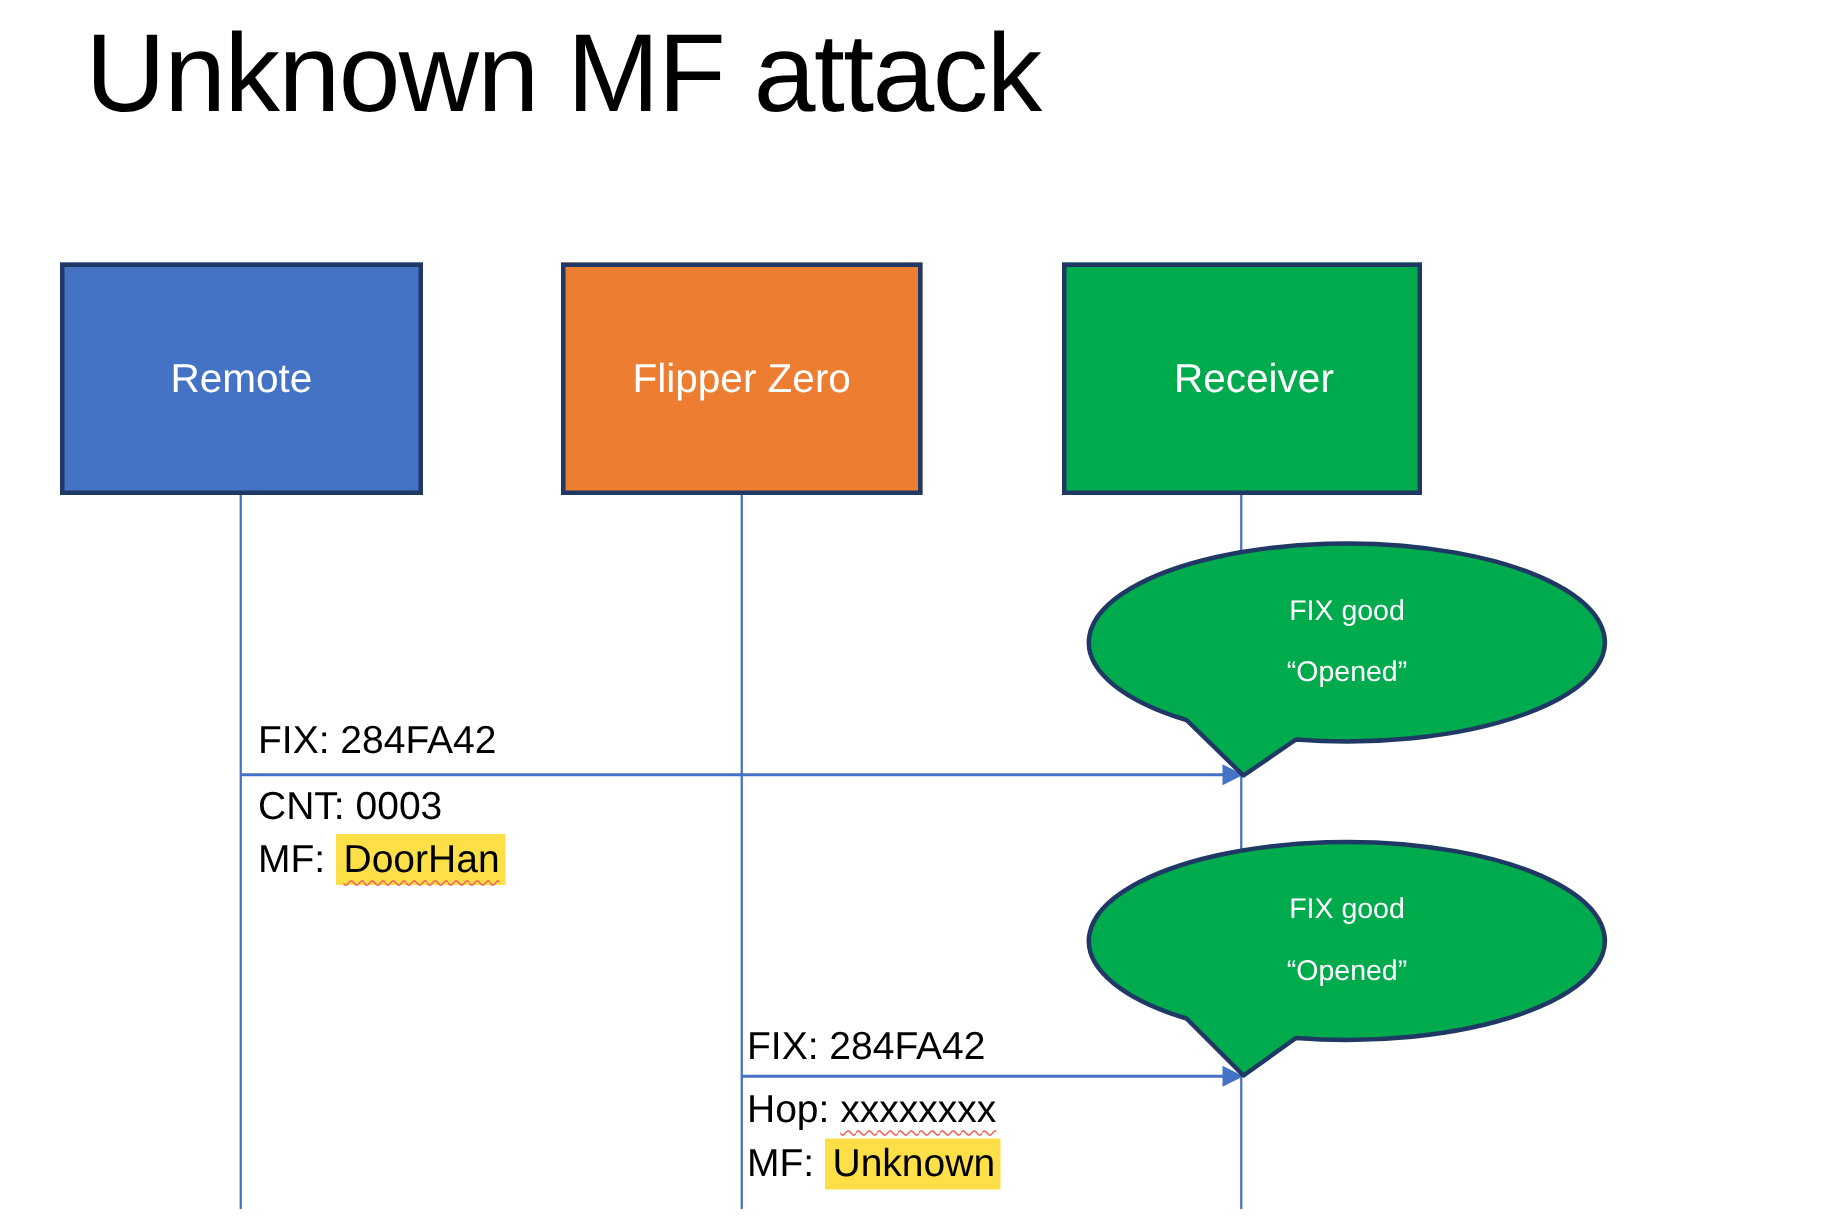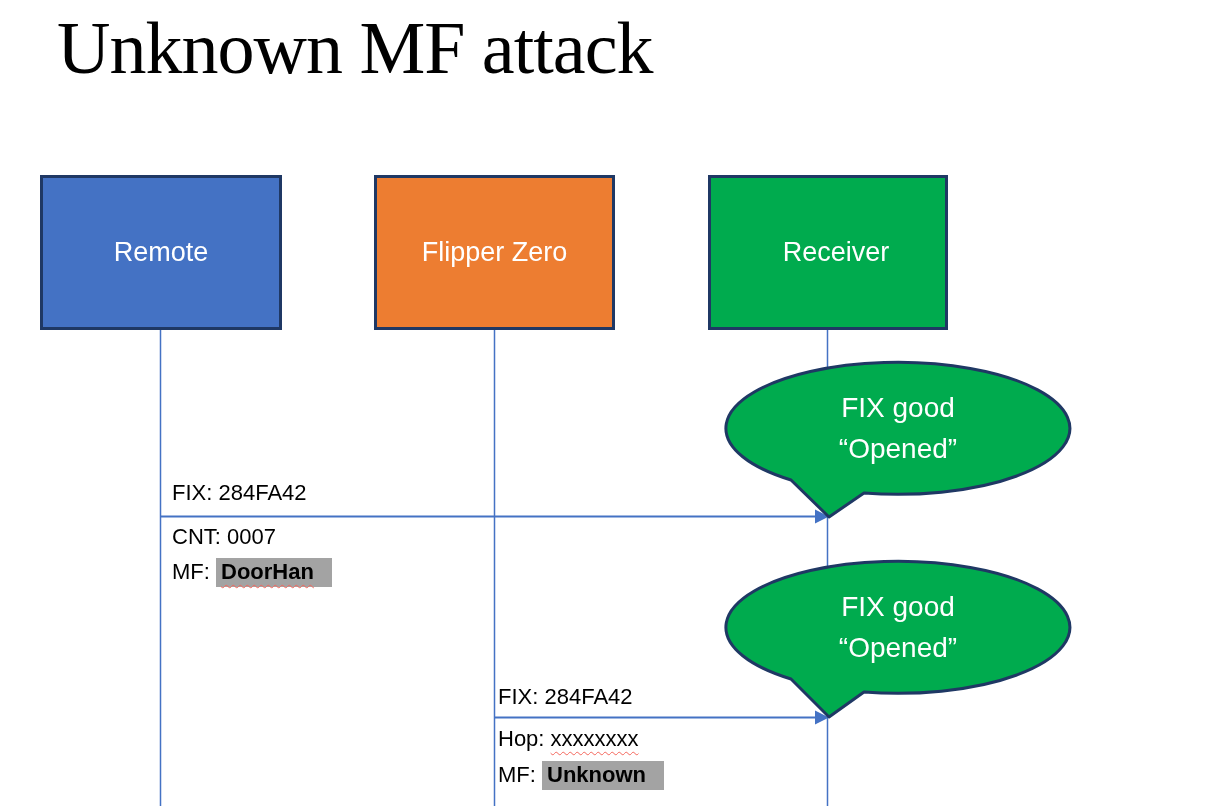--- a/index.html
+++ b/index.html
@@ -3,44 +3,44 @@
 <meta charset="utf-8">
 <style>
   html,body{margin:0;padding:0;background:#fff;}
   #slide{
     position:relative;width:1216px;height:811px;background:#ffffff;overflow:hidden;
     font-family:"Liberation Sans", sans-serif;
   }
   #diagram-layer{position:absolute;left:0;top:0;width:1216px;height:811px;z-index:1;}
   .slide-title{
     position:absolute;left:57px;top:10px;font-size:74px;line-height:1.05;
-    font-weight:300;color:#000;letter-spacing:-1px;white-space:nowrap;z-index:3;font-family:Liberation Serif, serif;
+    font-weight:300;color:#000;letter-spacing:-1px;white-space:nowrap;z-index:3;
   }
   .actor-box{
     position:absolute;top:175px;height:155px;box-sizing:border-box;
     border:3px solid #1F3864;display:flex;align-items:center;justify-content:center;
     color:#fff;font-size:27px;z-index:2;
   }
   .actor-remote{left:40px;width:242px;background:#4472C4;}
   .actor-flipper{left:374px;width:241px;background:#ED7D31;}
   .actor-receiver{left:708px;width:240px;background:#00AB4E;padding-left:16px;}
   .msg-line{
-    position:absolute;font-size:22px;line-height:32px;color:#000;
+    position:absolute;font-size:26px;line-height:32px;color:#000;
     white-space:nowrap;z-index:3;
   }
-  .hl{background:#a3a3a3;padding:1px 18px 3px 5px;font-weight:bold;}
+  .hl{background:#fde047;padding:1px 4px 3px 5px;}
   .squig{
     text-decoration-line:underline;text-decoration-style:wavy;
     text-decoration-color:#F4665C;text-decoration-thickness:1px;
     text-underline-offset:5px;text-decoration-skip-ink:none;
   }
   .callout-text{
     position:absolute;left:728px;width:340px;height:128px;z-index:3;
     display:flex;flex-direction:column;align-items:center;justify-content:center;
-    color:#fff;font-size:28px;line-height:41px;text-align:center;
+    color:#fff;font-size:19px;line-height:41px;text-align:center;
   }
   .callout-text-1{top:364px;}
   .callout-text-2{top:563px;}
 </style>
 </head>
 <body>
 
 <div id="slide">
 
   <svg id="diagram-layer" viewBox="0 0 1216 811" xmlns="http://www.w3.org/2000/svg">
@@ -66,21 +66,21 @@
     <span>Flipper Zero</span>
   </div>
   <div class="actor-box actor-remote">
     <span>Remote</span>
   </div>
   <div class="actor-box actor-receiver">
     <span>Receiver</span>
   </div>
 
   <div class="msg-line" style="left:172px;top:477px;">FIX: 284FA42</div>
-  <div class="msg-line" style="left:172px;top:521px;">CNT: 0007</div>
+  <div class="msg-line" style="left:172px;top:521px;">CNT: 0003</div>
   <div class="msg-line" style="left:172px;top:556px;">
     <span>MF: </span><span class="hl squig">DoorHan</span>
   </div>
 
   <div class="msg-line" style="left:498px;top:681px;">FIX: 284FA42</div>
   <div class="msg-line" style="left:498px;top:759px;">
     <span>MF: </span><span class="hl">Unknown</span>
   </div>
   <div class="msg-line" style="left:498px;top:723px;">
     <span>Hop: </span><span class="squig">xxxxxxxx</span>

